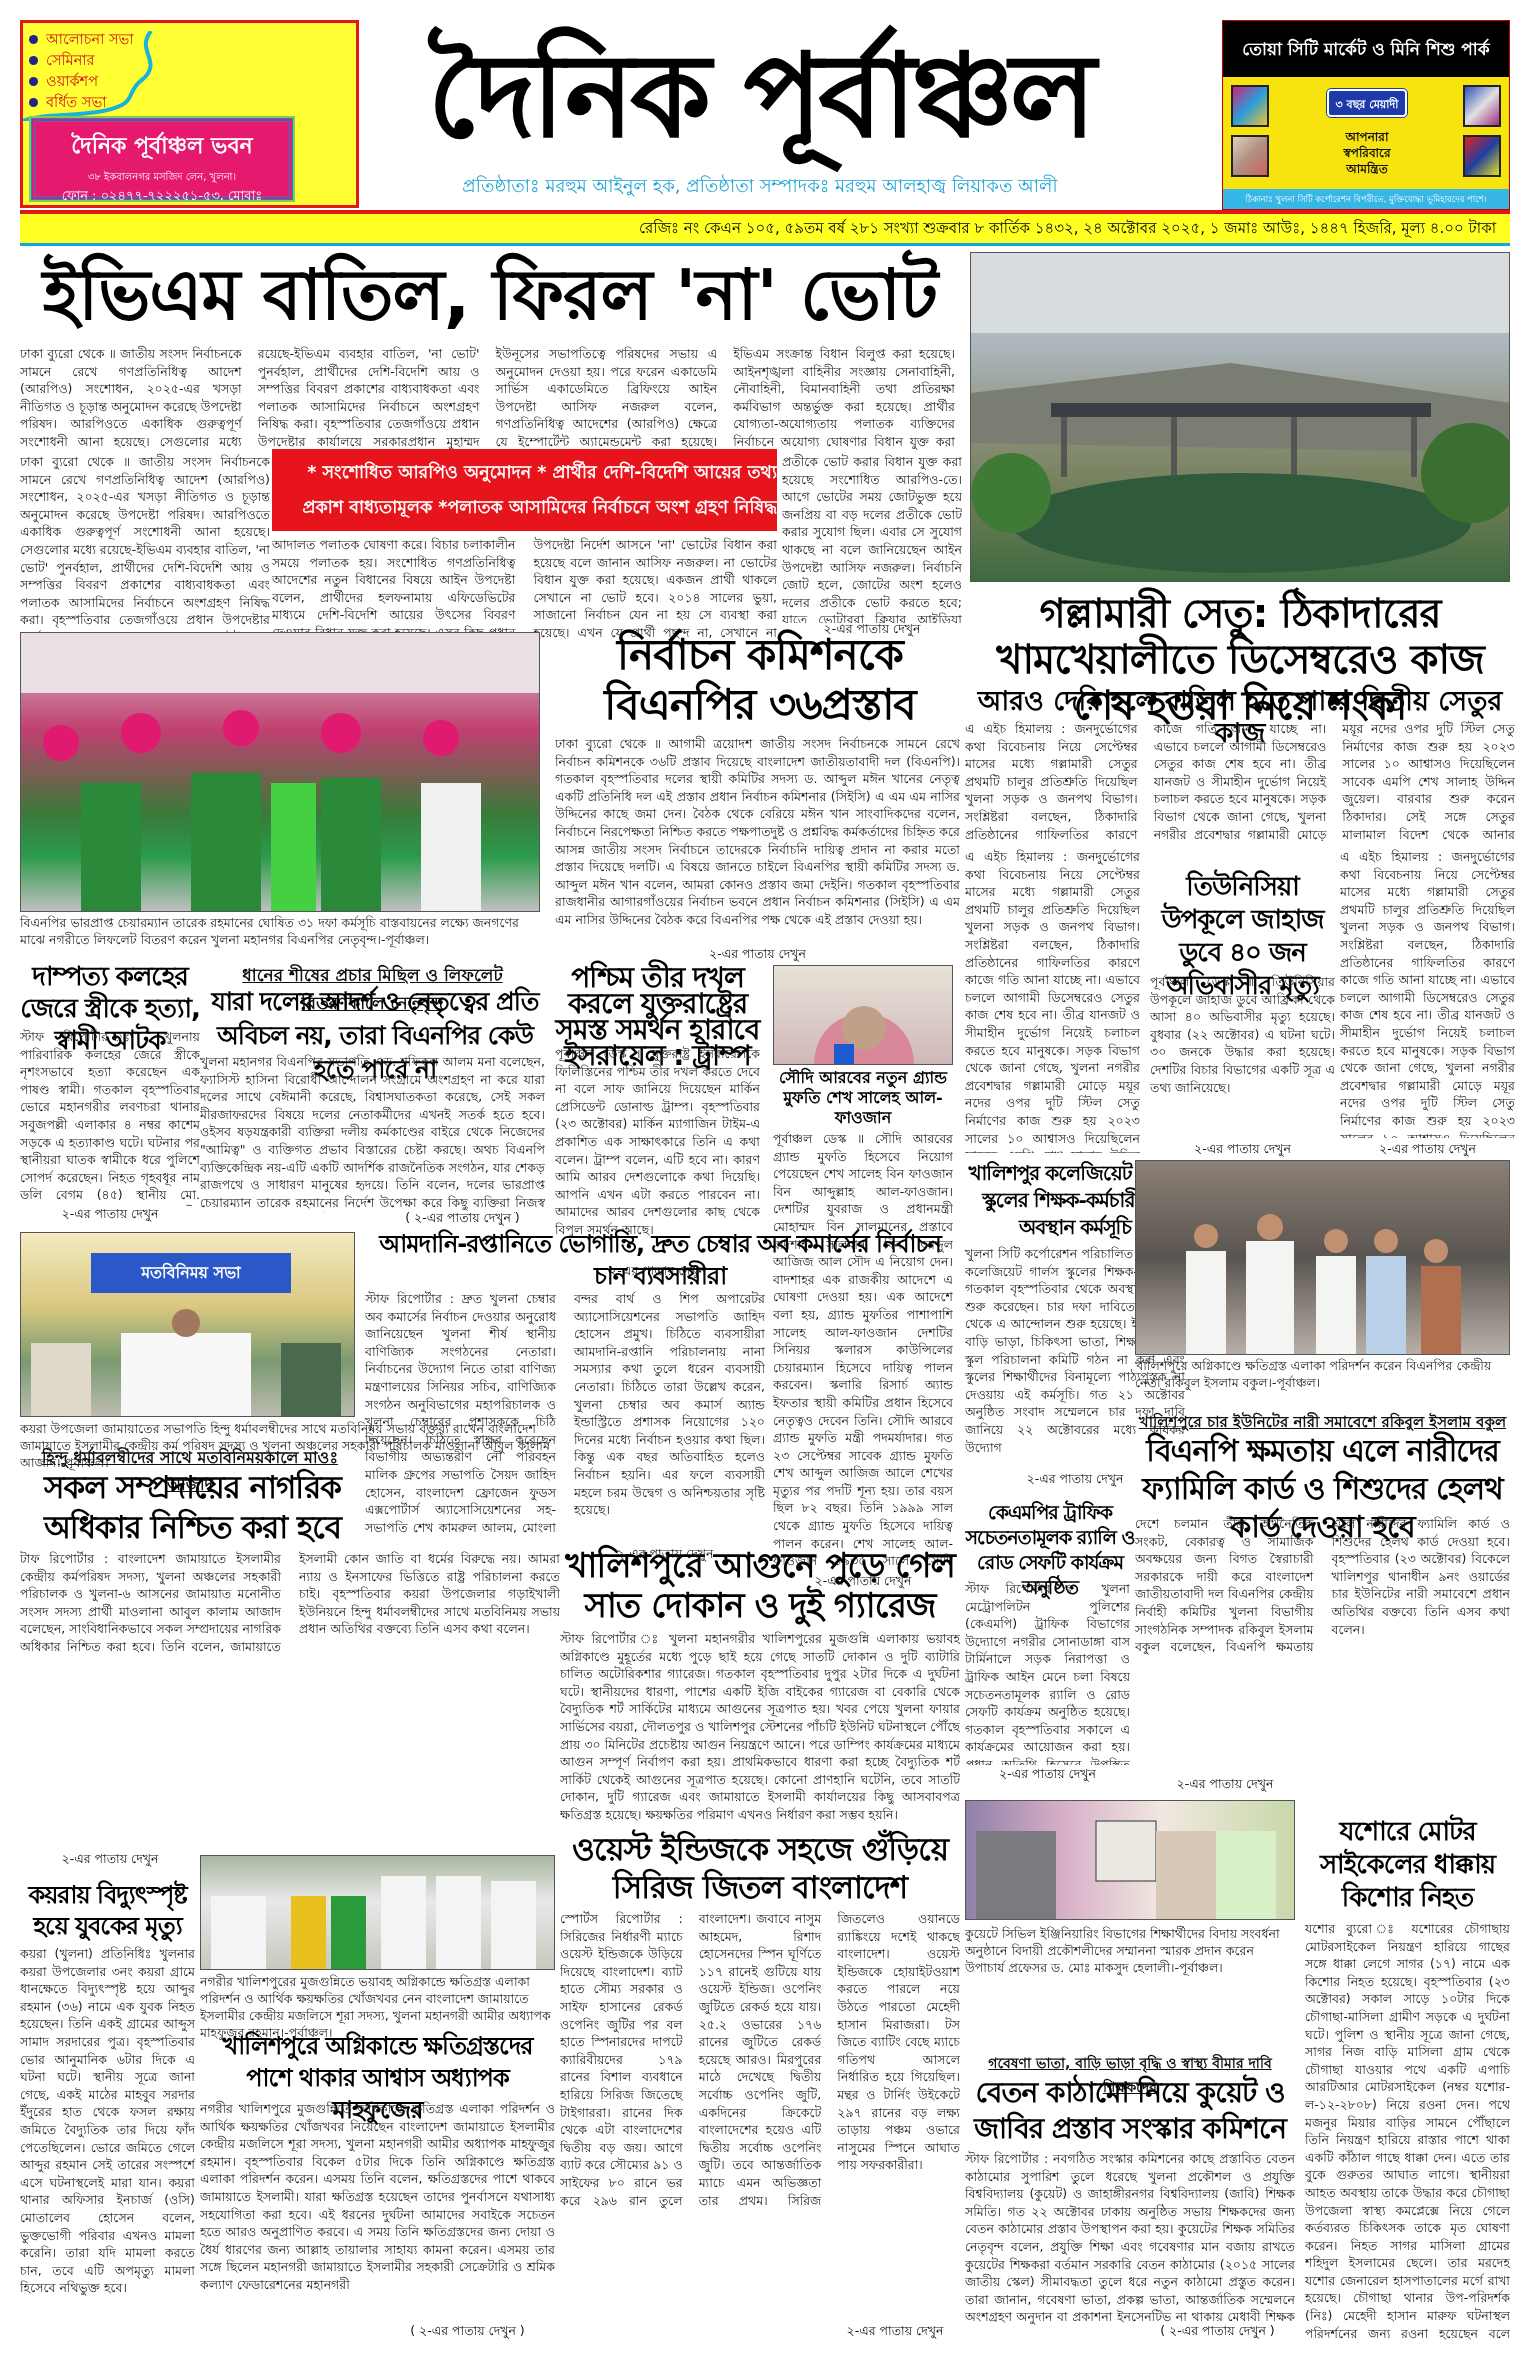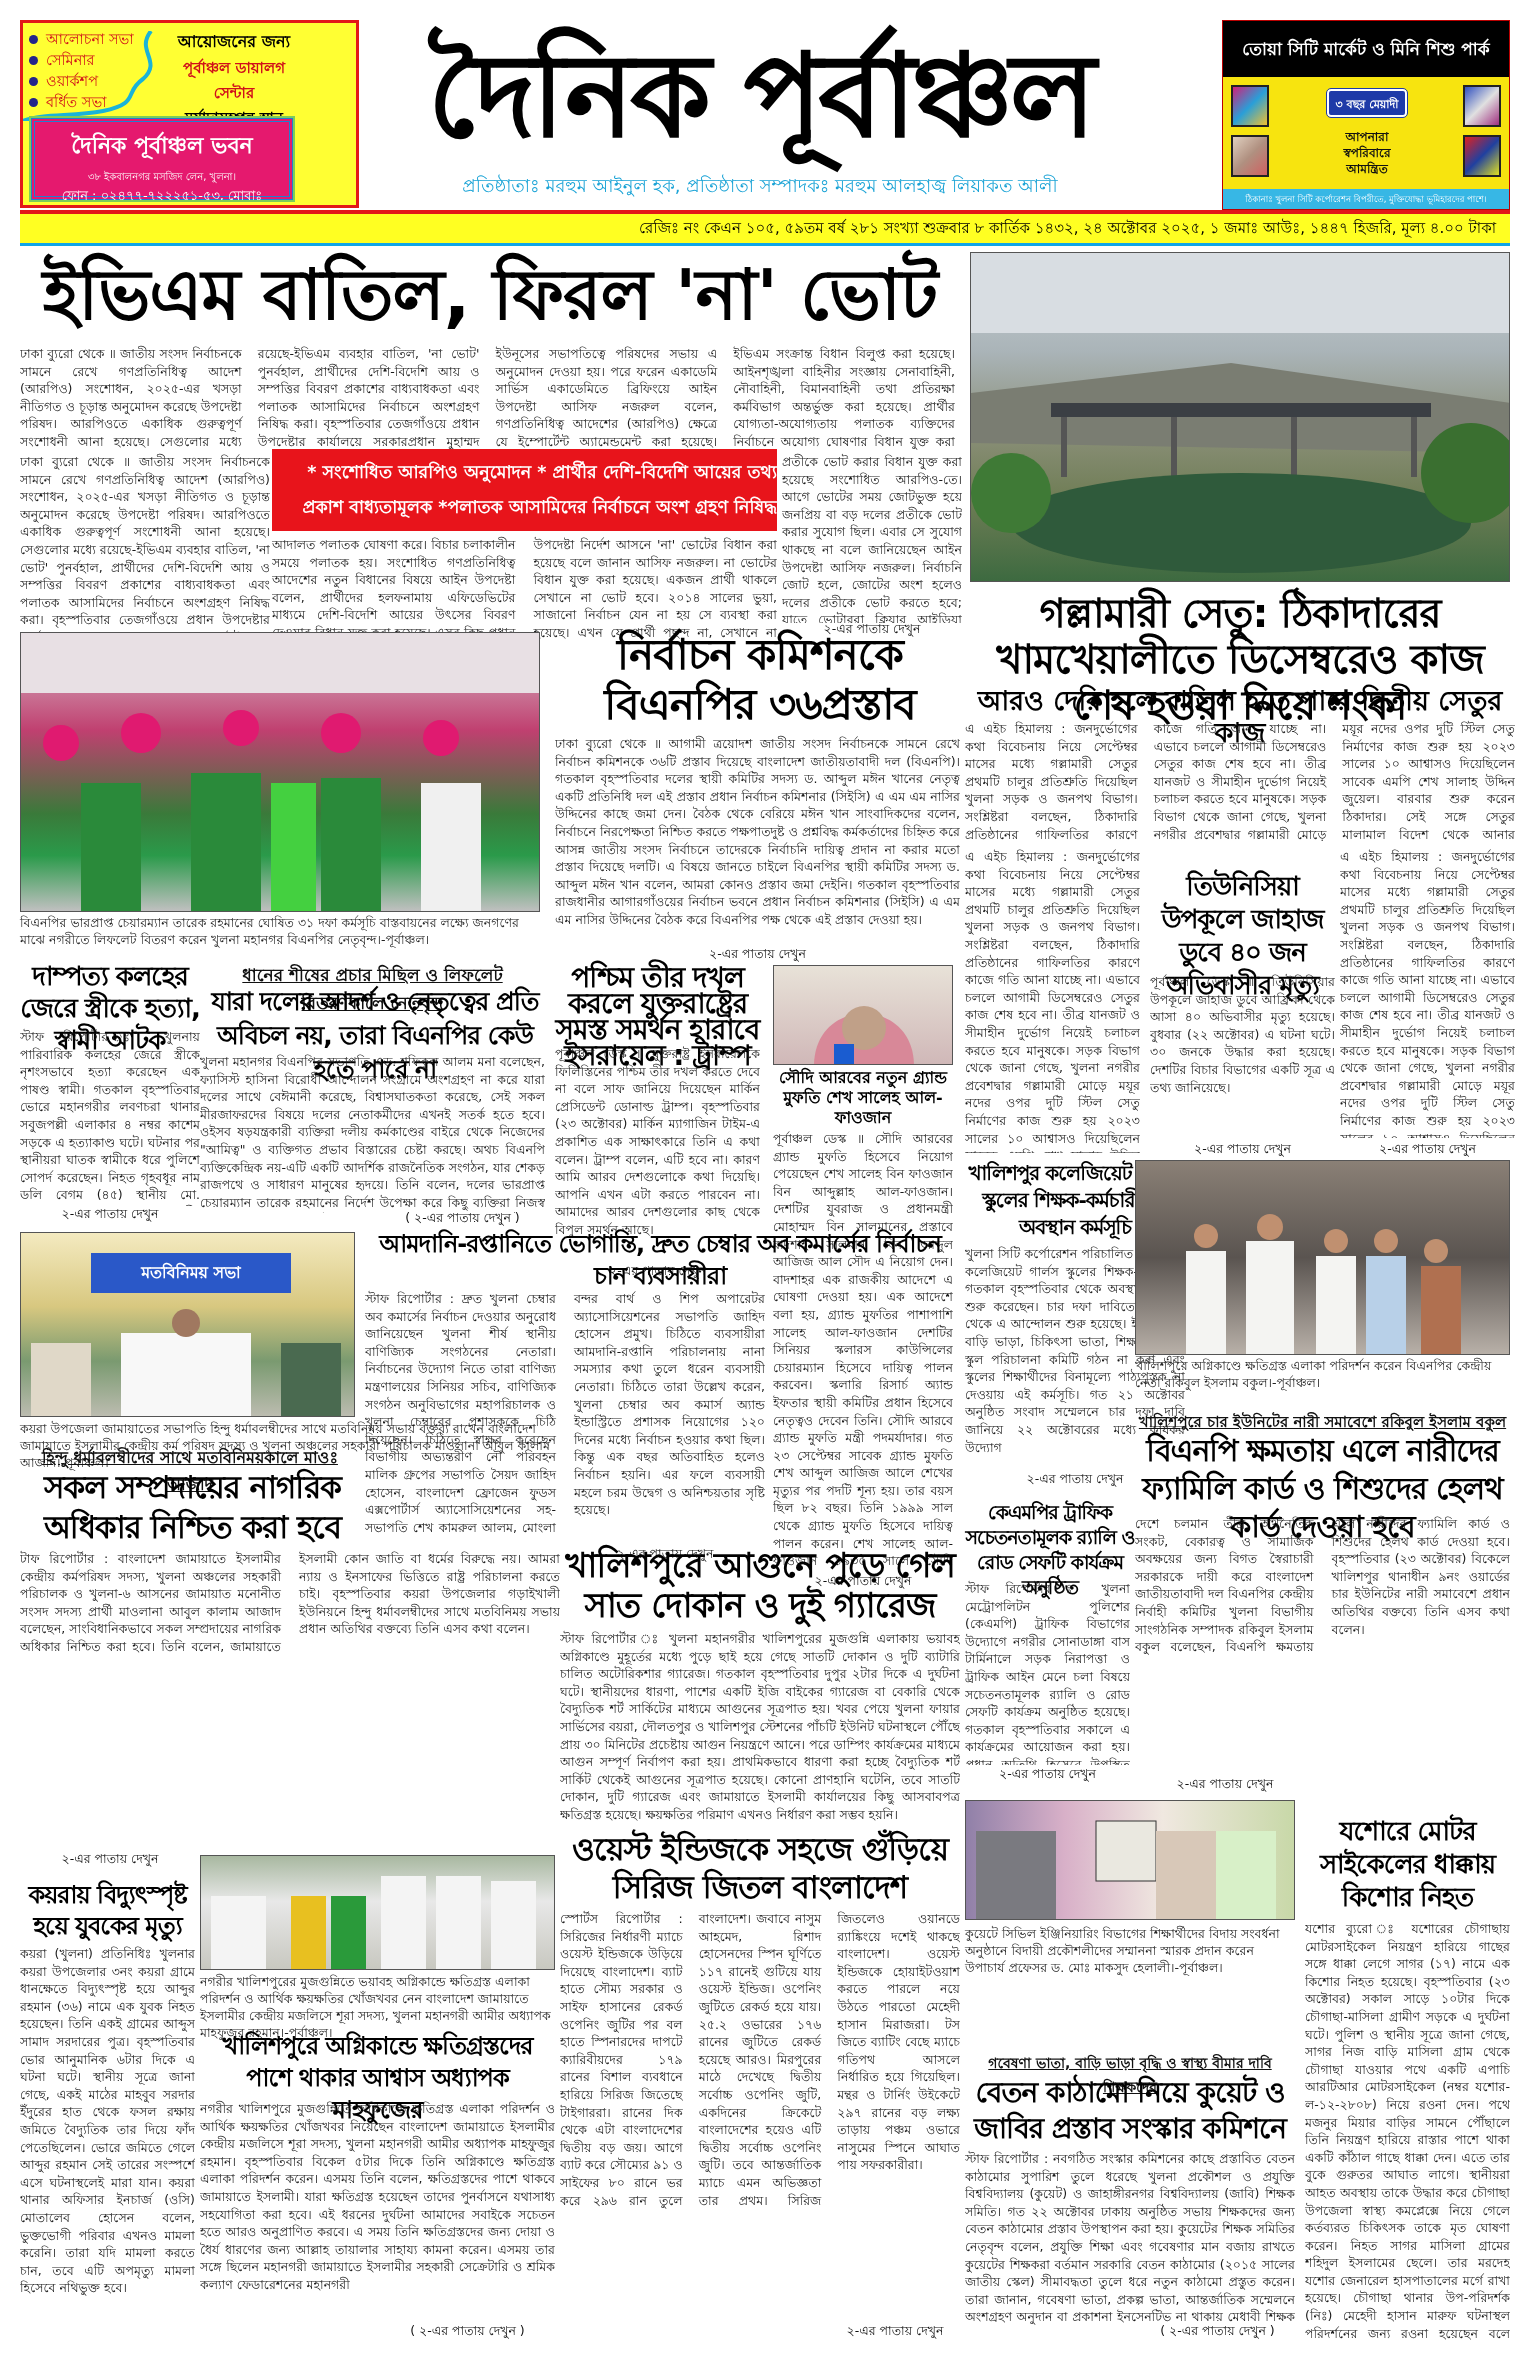--- a/index.html
+++ b/index.html
@@ -45,25 +45,20 @@
 <div class="abs ad-left">
   <svg class="river" width="160" height="90">
       <path d="M128 0 C112 20, 140 30, 120 48 C100 62, 118 72, 80 80 C50 86, 20 82, 0 90" stroke="#1ab3d8" stroke-width="4" fill="none"></path>
     </svg>
   <div class="bullets">
     <div><span class="dot"></span><span>আলোচনা সভা</span></div>
     <div><span class="dot"></span><span>সেমিনার</span></div>
     <div><span class="dot"></span><span>ওয়ার্কশপ</span></div>
     <div><span class="dot"></span><span>বর্ধিত সভা</span></div>
   </div>
-  <div class="right">
-    <div class="l1">আয়োজনের জন্য</div>
-    <div class="l2">পূর্বাঞ্চল ডায়ালগ সেন্টার</div>
-    <div class="l3">মর্যাদাসম্পন্ন স্থান</div>
-  </div>
   <div class="box">
     <div class="t">দৈনিক পূর্বাঞ্চল ভবন</div>
     <div class="a">৩৮ ইকবালনগর মসজিদ লেন, খুলনা।</div>
     <div class="p">ফোন : ০২৪৭৭-৭২২২৫১-৫৩, মোবাঃ ০১৯১৭-৩৮৬৩২২</div>
   </div>
 </div>
 
 <div class="abs masthead">দৈনিক পূর্বাঞ্চল</div>
 <div class="abs founder">প্রতিষ্ঠাতাঃ মরহুম আইনুল হক, প্রতিষ্ঠাতা সম্পাদকঃ মরহুম আলহাজ্ব লিয়াকত আলী</div>
 

